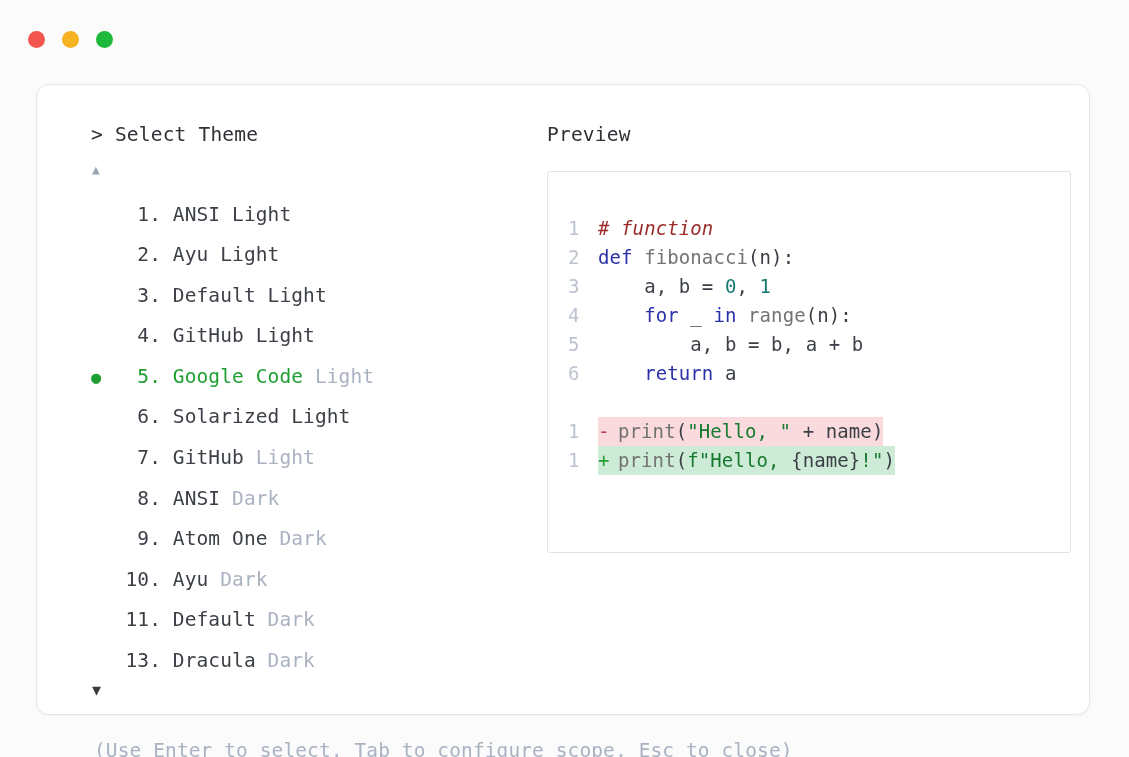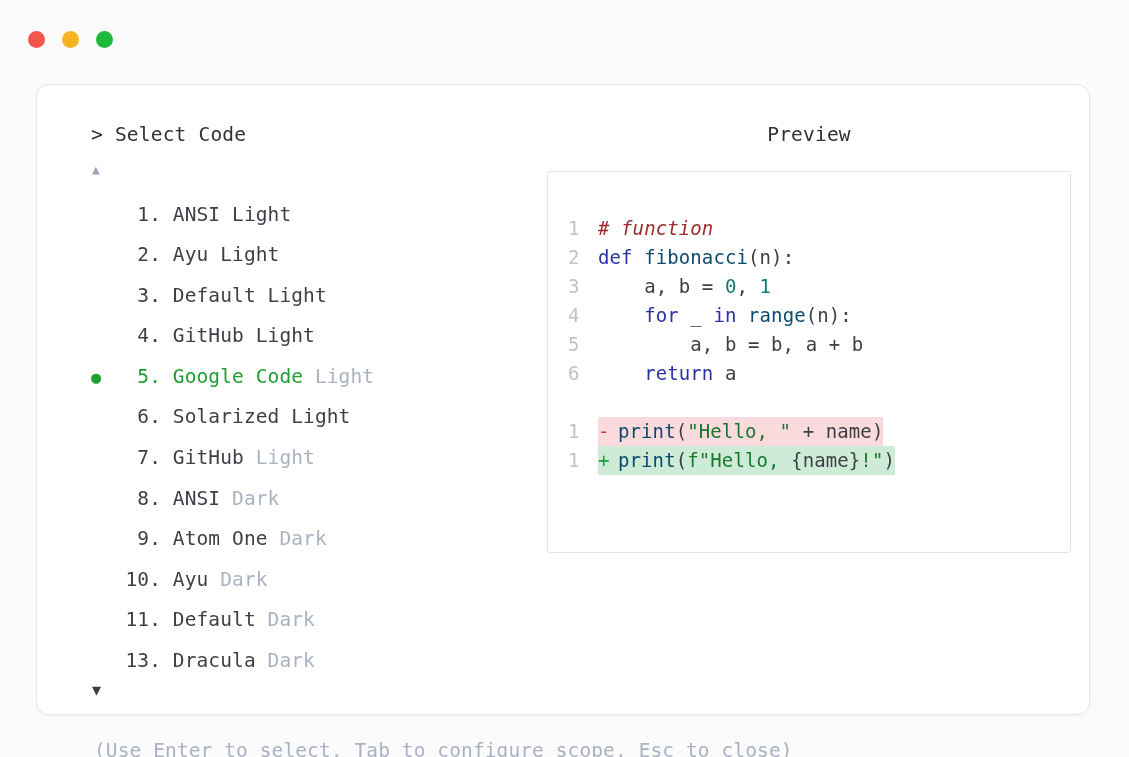--- a/index.html
+++ b/index.html
@@ -131,21 +131,20 @@
     padding-left: 10px;
     box-sizing: border-box;
   }
   .preview-label {
     font-size: 19.5px;
     line-height: 1.0;
     color: #2f3136;
     letter-spacing: 0.2px;
     margin-bottom: 26px;
     white-space: pre;
-    text-align: center;
   }
   .preview-box {
     width: 524px;
     height: 382px;
     box-sizing: border-box;
     border: 1px solid #dfe3ec;
     border-radius: 3px;
     background: #ffffff;
     padding: 42px 0 0 0;
     overflow: hidden;
@@ -183,42 +182,42 @@
   .diff-line.add .diff-body { background: #cdebd6; }
   .diff-line.del .gutter,
   .diff-line.add .gutter { color: #bcc3cf; }
   .diff-sign { width: 20px; display: inline-block; }
   .diff-line.del .diff-sign { color: #c13b52; }
   .diff-line.add .diff-sign { color: #1f9e31; }
 
   
   .tok-comment  { color: #9c2b2b; font-style: italic; }
   .tok-keyword  { color: #2b32a8; }
-  .tok-func     { color: #0c4a6e; }
+  .tok-func     { color: #737373; }
   .tok-number   { color: #14786f; }
   .tok-string   { color: #157a2e; }
   .tok-plain    { color: #3b3f46; }
   .tok-punct    { color: #3b3f46; }
 </style>
 </head>
 <body>
 
 <div class="window-dots">
   <span class="dot" style="background: rgb(244, 86, 79);"></span>
   <span class="dot" style="background: rgb(245, 178, 33);"></span>
   <span class="dot" style="background: rgb(30, 184, 58);"></span>
 </div>
 
 <div class="card">
   <div class="card-inner">
     <div class="columns">
 
       <div class="left-col">
 
-        <div class="prompt-row"><span class="prompt-caret">&gt;</span><span> </span><span>Select Code</span></div>
+        <div class="prompt-row"><span class="prompt-caret">&gt;</span><span> </span><span>Select Theme</span></div>
 
         <div class="scroll-arrow up">▲</div>
 
         <ul class="theme-list" id="theme-list">
             <li class="theme-item"><span class="bullet-cell"> </span><span class="num-cell">1.</span><span class="name-cell"> ANSI</span><span class="variant-cell"> Light</span></li>
             <li class="theme-item"><span class="bullet-cell"> </span><span class="num-cell">2.</span><span class="name-cell"> Ayu</span><span class="variant-cell"> Light</span></li>
             <li class="theme-item"><span class="bullet-cell"> </span><span class="num-cell">3.</span><span class="name-cell"> Default</span><span class="variant-cell"> Light</span></li>
             <li class="theme-item"><span class="bullet-cell"> </span><span class="num-cell">4.</span><span class="name-cell"> GitHub</span><span class="variant-cell"> Light</span></li>
             <li class="theme-item selected"><span class="bullet-cell">●</span><span class="num-cell">5.</span><span class="name-cell"> Google Code</span><span class="variant-cell muted"> Light</span></li>
             <li class="theme-item"><span class="bullet-cell"> </span><span class="num-cell">6.</span><span class="name-cell"> Solarized</span><span class="variant-cell"> Light</span></li>

